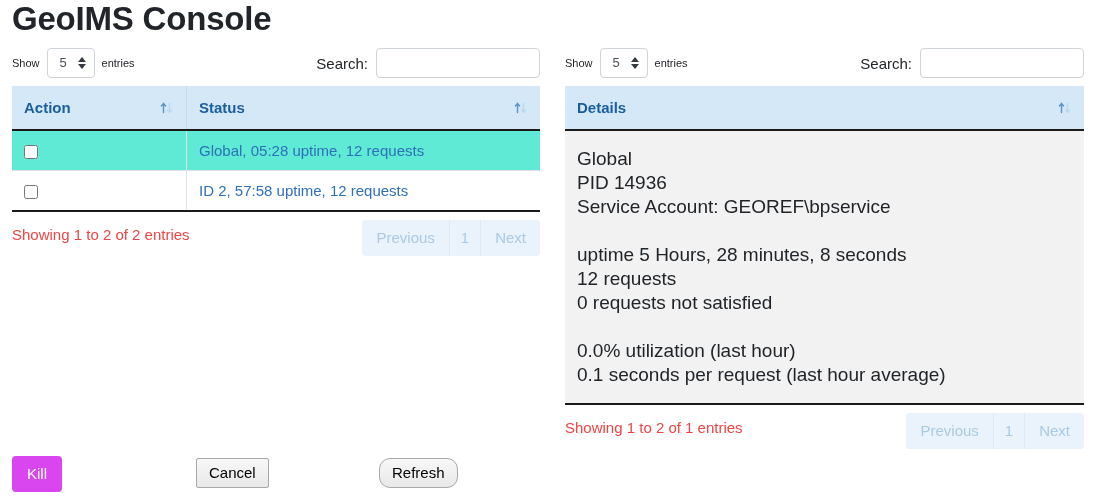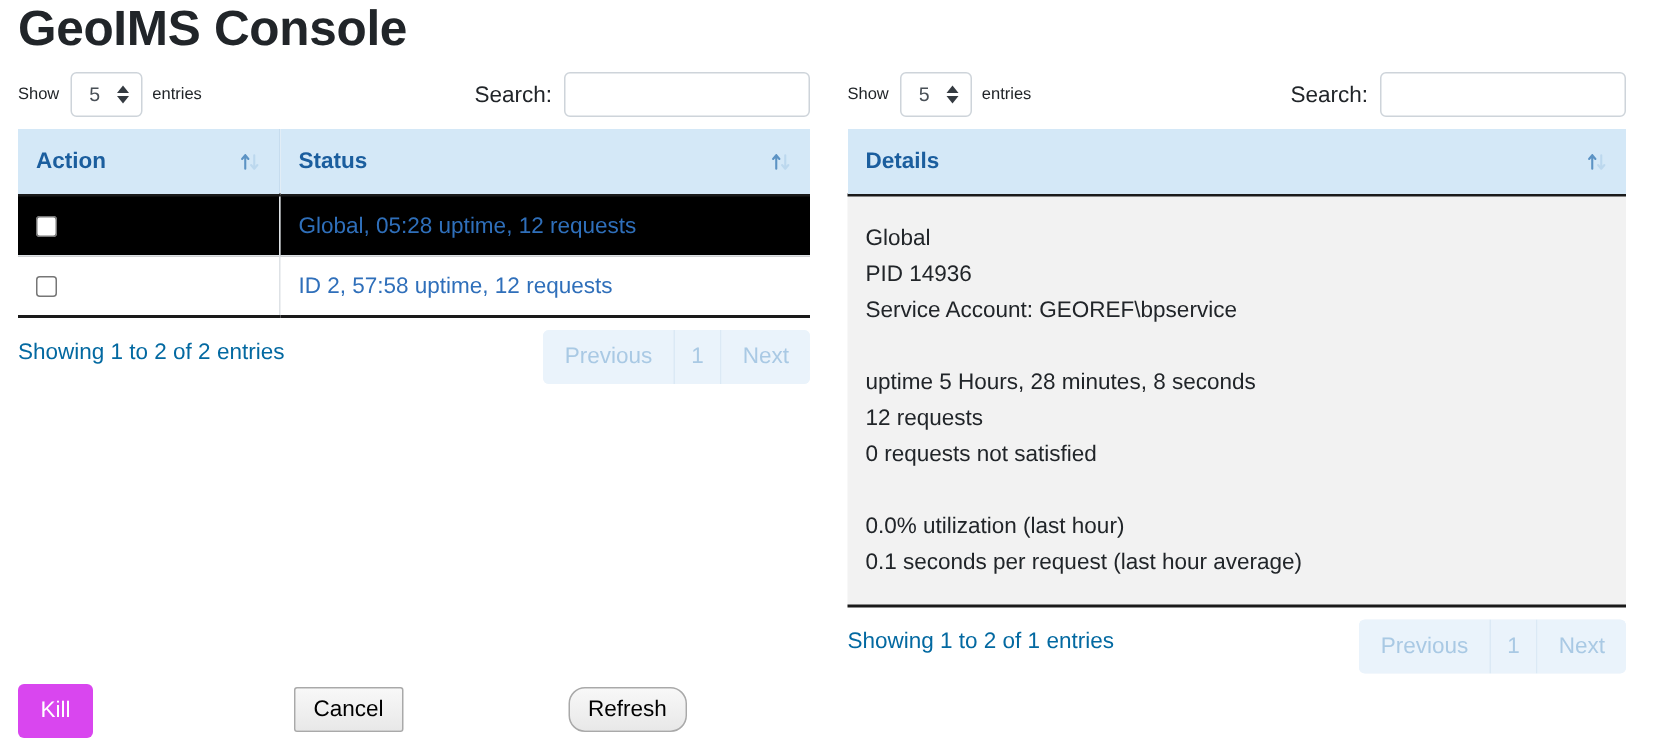--- a/index.html
+++ b/index.html
@@ -147,21 +147,21 @@
 
   table.dt tbody td {
     padding: 11px 12px;
     border-bottom: 1px solid #dee2e6;
     vertical-align: middle;
     color: #2f6fba;
   }
   table.dt tbody tr:last-child td {
     border-bottom: 2px solid #1a1a1a;
   }
-  table.dt tbody tr.odd td { background: #000000; }
+  table.dt tbody tr.odd td { background: #5eead4; }
   table.dt tbody tr.even td { background: #ffffff; }
 
   .sort-icon {
     position: absolute;
     right: 11px;
     top: 50%;
     transform: translateY(-50%);
     width: 16px;
     height: 16px;
     display: inline-block;
@@ -175,39 +175,39 @@
   }
 
   
   #table-right { table-layout: auto; }
   #table-right thead th { border-bottom: 2px solid #1a1a1a; }
   .details-cell {
     background: #f2f2f2 !important;
     color: #212529 !important;
     padding: 11px 12px 12px 12px;
     line-height: 24px;
-    font-size: 15px;
+    font-size: 19px;
     height: 250px;
     vertical-align: top;
     margin-top: 26px;
   }
   .details-cell .blank { display: block; height: 24px; }
 
   
   .dt-footer {
     position: relative;
     height: 44px;
     margin-top: 8px;
   }
   .dt-info {
     position: absolute;
     left: 0;
     top: 6px;
     font-size: 15px;
-    color: #0369a1;
+    color: #ef4444;
   }
   .dt-pagination {
     position: absolute;
     right: 0;
     top: 0;
     display: flex;
     background: #eaf3fb;
     border-radius: 4px;
     overflow: hidden;
   }

